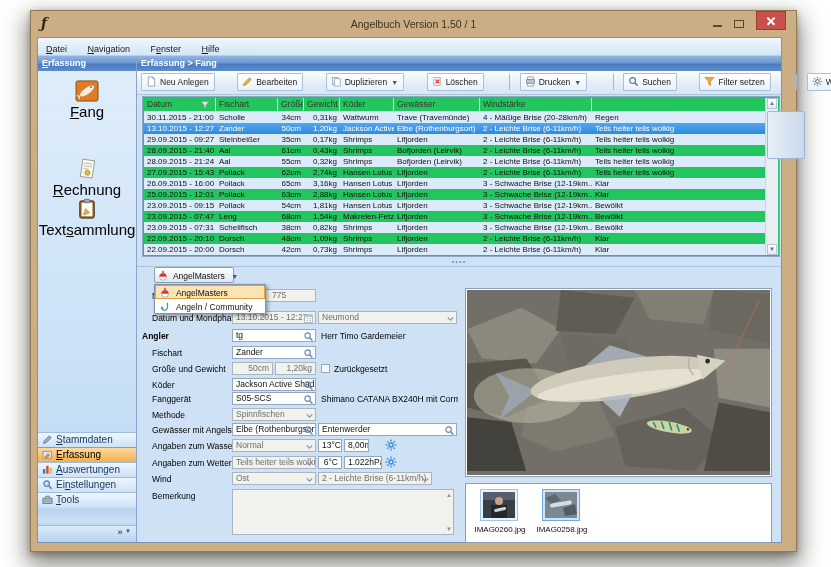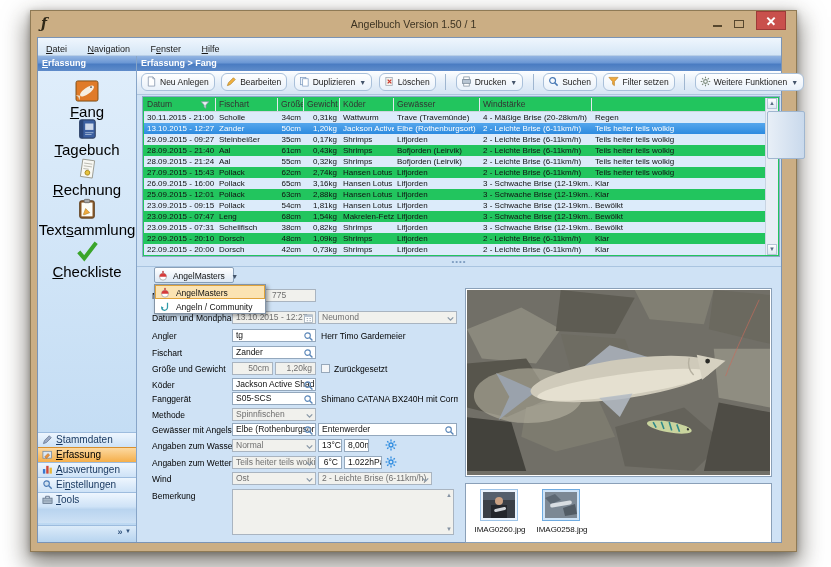--- a/index.html
+++ b/index.html
@@ -55,22 +55,22 @@
   #navfoot{position:absolute;left:0;right:0;bottom:0;height:17px;
         background:linear-gradient(#dcebf9,#b7d4ef);border-top:1px solid #9dbcde;
         text-align:right;padding:1px 5px 0 0;color:#33557e;font-size:9px;font-weight:bold;}
 
   
   #main{position:absolute;left:99px;top:18px;right:0;bottom:0;background:#cfe2f5;}
   #crumb{position:absolute;left:0;top:0;right:0;height:15px;}
   #toolbar{position:absolute;left:0;top:15px;right:0;height:24px;
            background:linear-gradient(#fdfeff,#e3edf8 55%,#d7e5f4);
            border-bottom:1px solid #b0c6de;padding:2px 0 0 4px;white-space:nowrap;}
-  .tbtn{display:inline-block;height:18px;border:1px solid #a9c0da;border-radius:6px;
-        background:linear-gradient(#ffffff,#e9f1fa);margin-right:2px;padding:2px 5px 0 4px;
+  .tbtn{display:inline-block;height:18px;border:1px solid #a9c0da;border-radius:1px;
+        background:linear-gradient(#ffffff,#e9f1fa);margin-right:18px;padding:2px 5px 0 4px;
         font-size:8.5px;color:#1a1a1a;vertical-align:top;}
   .tbtn svg{vertical-align:-2px;margin-right:3px;}
   .tbtn .dd{font-size:7px;color:#44546a;margin-left:4px;}
   .tsep{display:inline-block;width:1px;height:16px;background:#9fb6d0;
         margin:1px 5px 0 3px;vertical-align:top;}
 
   
   #tablebox{position:absolute;left:5px;top:40px;width:638px;height:161px;background:#22c55e;
             border:1px solid #8ea8c8;}
   .tgrid{display:grid;grid-template-columns:72px 62px 26px 36px 54px 86px 112px 1fr;}
@@ -157,29 +157,20 @@
           <rect x="1" y="1" width="24" height="22" rx="2" fill="#e07b28" stroke="#7a4a12"></rect>
           <g transform="rotate(-35 13 12)">
             <ellipse cx="13" cy="12" rx="9" ry="3.4" fill="#f5efe2"></ellipse>
             <polygon points="4,12 0.5,8.5 1.5,12 0.5,15.5" fill="#e8e0cd"></polygon>
             <circle cx="19" cy="11" r="0.9" fill="#333"></circle>
           </g>
         </svg>
         <div class="cap"><u>F</u><span>a</span><span>n</span><span>g</span></div>
       </div>
 
-      <div class="side-item" style="top:62px;">
-        <svg class="ic" viewBox="0 0 26 24">
-          <rect x="5" y="2" width="17" height="20" rx="2" fill="#3b5fa0" stroke="#22304f"></rect>
-          <rect x="5" y="2" width="4" height="20" fill="#2a4578"></rect>
-          <rect x="11" y="6" width="9" height="7" fill="#cdd8ea"></rect>
-          <path d="M11 16 h9 M11 18 h7" stroke="#9fb3d2" stroke-width="1"></path>
-        </svg>
-        <div class="cap"><u>T</u><span>a</span><span>g</span><span>e</span><span>b</span><span>u</span><span>c</span><span>h</span></div>
-      </div>
 
       <div class="side-item" style="top:102px;">
         <svg class="ic" viewBox="0 0 26 24">
           <g transform="rotate(8 13 12)">
             <rect x="7" y="2" width="13" height="19" fill="#f8f8f3" stroke="#9a9a90"></rect>
             <path d="M9 6h9 M9 9h9 M9 12h6" stroke="#b9b9af" stroke-width="1"></path>
             <circle cx="14" cy="16" r="2.6" fill="#e8c33c" stroke="#a98a1e"></circle>
           </g>
         </svg>
         <div class="cap"><u>R</u><span>e</span><span>c</span><span>h</span><span>n</span><span>u</span><span>n</span><span>g</span></div>
@@ -188,26 +179,20 @@
       <div class="side-item" style="top:142px;">
         <svg class="ic" viewBox="0 0 26 24">
           <rect x="5" y="3" width="16" height="19" rx="2" fill="#8a5a2a" stroke="#5a3a18"></rect>
           <rect x="7" y="5" width="12" height="15" fill="#fdfdf8"></rect>
           <rect x="10" y="1.5" width="6" height="3.6" rx="1" fill="#a9a9a9" stroke="#6e6e6e"></rect>
           <path d="M9 18 l2.5-6.5 4.5 4.5 -6.5 2.5z" fill="#f0a93c" stroke="#a87b22" stroke-width="0.6"></path>
         </svg>
         <div class="cap"><span>T</span><span>e</span><span>x</span><span>t</span><u>s</u><span>a</span><span>m</span><span>m</span><span>l</span><span>u</span><span>n</span><span>g</span></div>
       </div>
 
-      <div class="side-item" style="top:184px;">
-        <svg class="ic" viewBox="0 0 26 24">
-          <path d="M4 13 l6 7 L23 3" stroke="#3aa52a" stroke-width="4.4" fill="none"></path>
-        </svg>
-        <div class="cap"><u>C</u><span>h</span><span>e</span><span>c</span><span>k</span><span>l</span><span>i</span><span>s</span><span>t</span><span>e</span></div>
-      </div>
 
       <div id="grip" style="bottom:94px;">••••••</div>
 
       <div class="navbtn" style="bottom:79px;">
         <svg width="11" height="11" viewBox="0 0 12 12">
           <path d="M1.5 10.5 l1.2-3.4 5.2-5.2 2.2 2.2-5.2 5.2z" fill="#9aa9c4" stroke="#5a6a85" stroke-width="0.7"></path>
         </svg><span><u>S</u><span>t</span><span>a</span><span>m</span><span>m</span><span>d</span><span>a</span><span>t</span><span>e</span><span>n</span></span>
       </div>
       <div class="navbtn active" style="bottom:64px;">
         <svg width="11" height="11" viewBox="0 0 12 12">
@@ -454,21 +439,21 @@
           <div class="ar" style="bottom:0;">▼</div>
         </div>
       </div>
 
       <div id="vsplit">••••</div>
 
       <div class="abs" style="left:0;right:0;top:210px;bottom:0;background:#cfe2f5;border-top:1px solid #a9c4e0;"></div>
 
       <div class="lbl" style="left:15px;top:235px;">Nummer</div>
       <div class="lbl" style="left:15px;top:257px;">Datum und Mondphase</div>
-      <div class="lbl" style="left:15px;top:275px;">Angler</div>
+      <div class="lbl" style="left:5px;top:275px;font-weight:bold;">Angler</div>
       <div class="lbl" style="left:15px;top:292px;">Fischart</div>
       <div class="lbl" style="left:15px;top:308px;">Größe und Gewicht</div>
       <div class="lbl" style="left:15px;top:324px;">Köder</div>
       <div class="lbl" style="left:15px;top:338px;">Fanggerät</div>
       <div class="lbl" style="left:15px;top:354px;">Methode</div>
       <div class="lbl" style="left:15px;top:369px;">Gewässer mit Angelstelle</div>
       <div class="lbl" style="left:15px;top:385px;">Angaben zum Wasser</div>
       <div class="lbl" style="left:15px;top:402px;">Angaben zum Wetter</div>
       <div class="lbl" style="left:15px;top:418px;">Wind</div>
       <div class="lbl" style="left:15px;top:435px;">Bemerkung</div>

